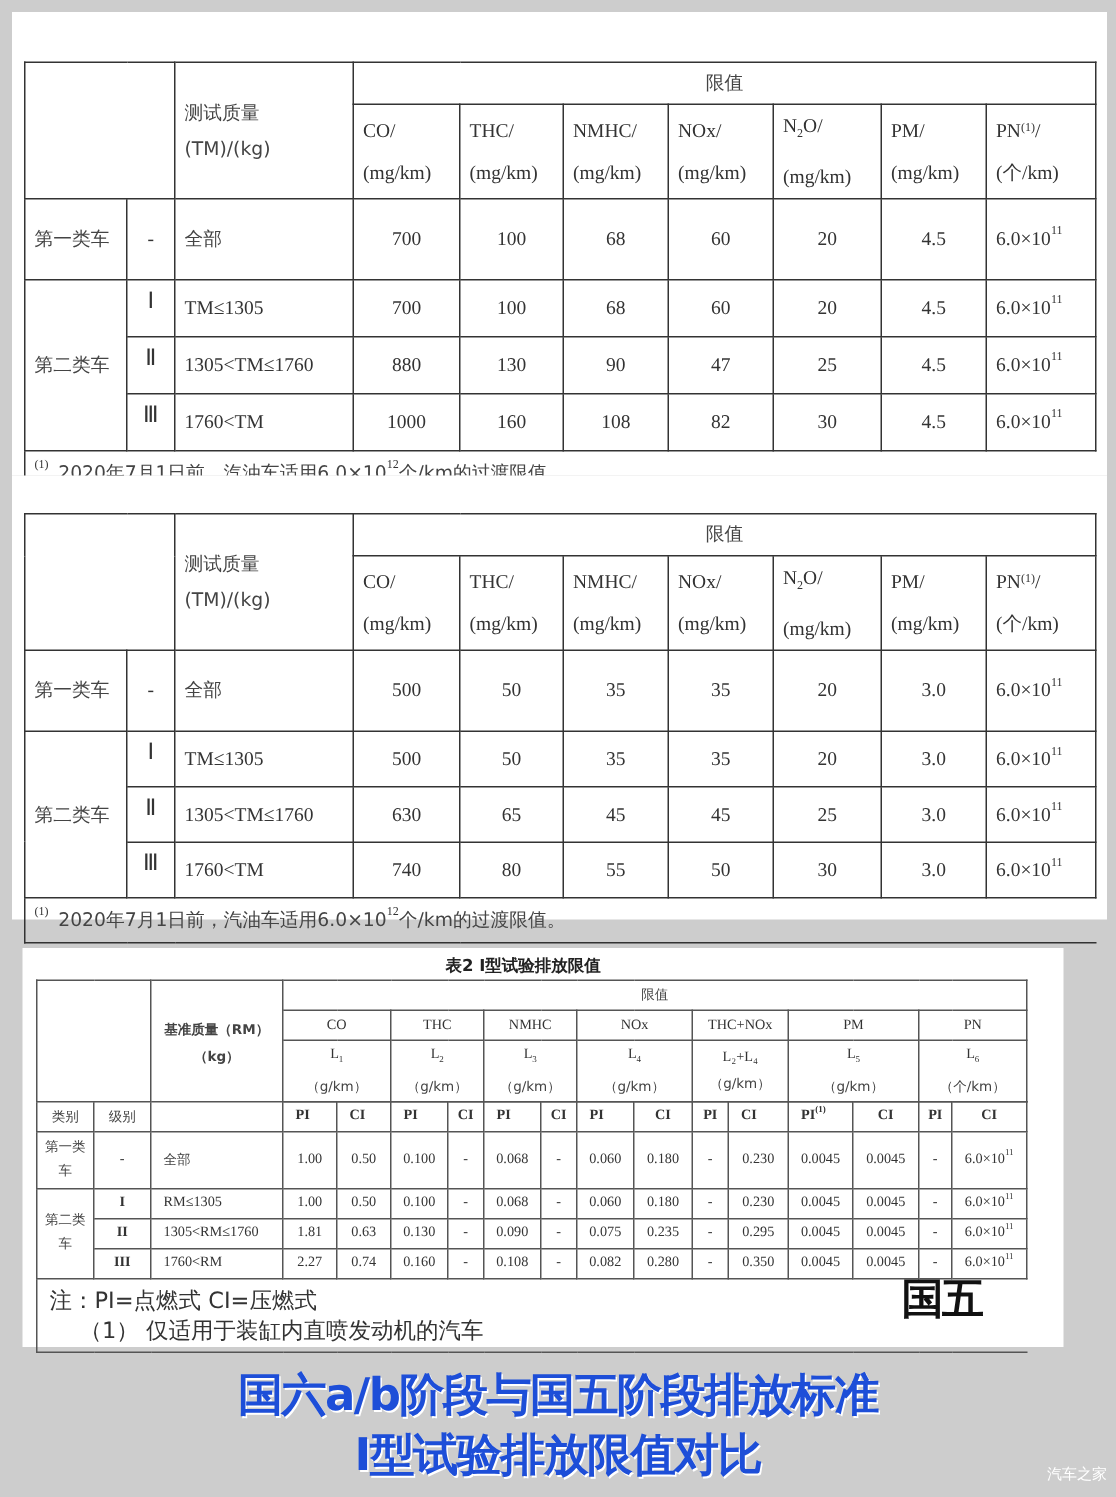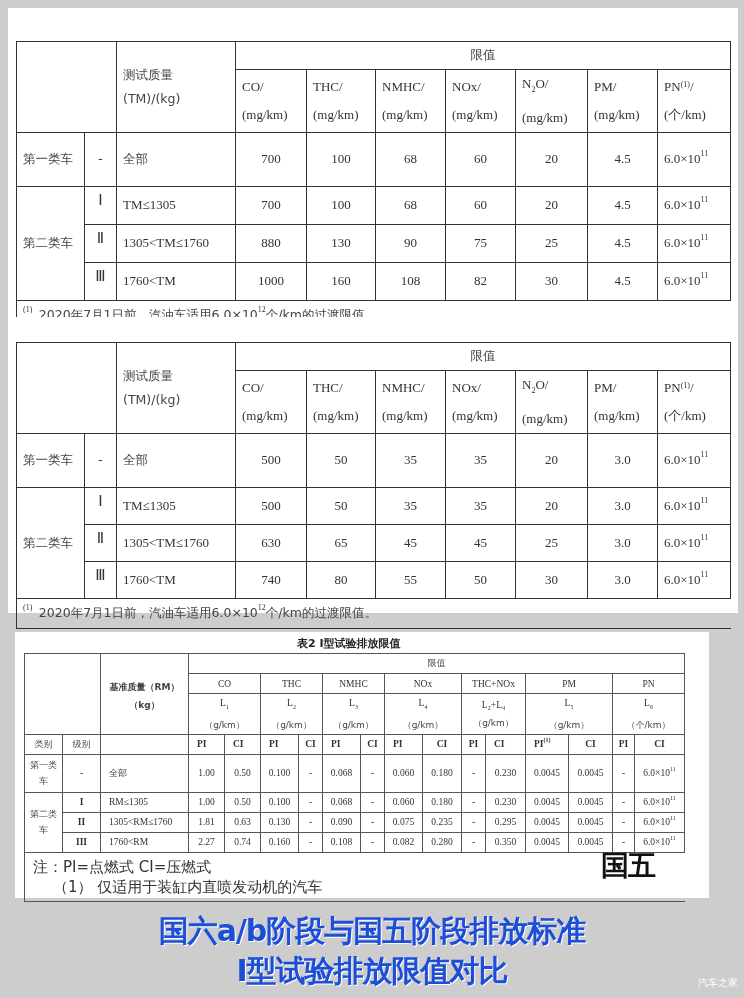--- a/index.html
+++ b/index.html
@@ -116,21 +116,21 @@
       <td class="c">20</td>
       <td class="c">4.5</td>
       <td class="l pn">6.0×10<sup>11</sup></td>
     </tr>
     <tr style="height:38px">
       <td class="roman">Ⅱ</td>
       <td class="l">1305&lt;TM≤1760</td>
       <td class="c">880</td>
       <td class="c">130</td>
       <td class="c">90</td>
-      <td class="c">75</td>
+      <td class="c">47</td>
       <td class="c">25</td>
       <td class="c">4.5</td>
       <td class="l pn">6.0×10<sup>11</sup></td>
     </tr>
     <tr style="height:38px">
       <td class="roman">Ⅲ</td>
       <td class="l">1760&lt;TM</td>
       <td class="c">1000</td>
       <td class="c">160</td>
       <td class="c">108</td>

